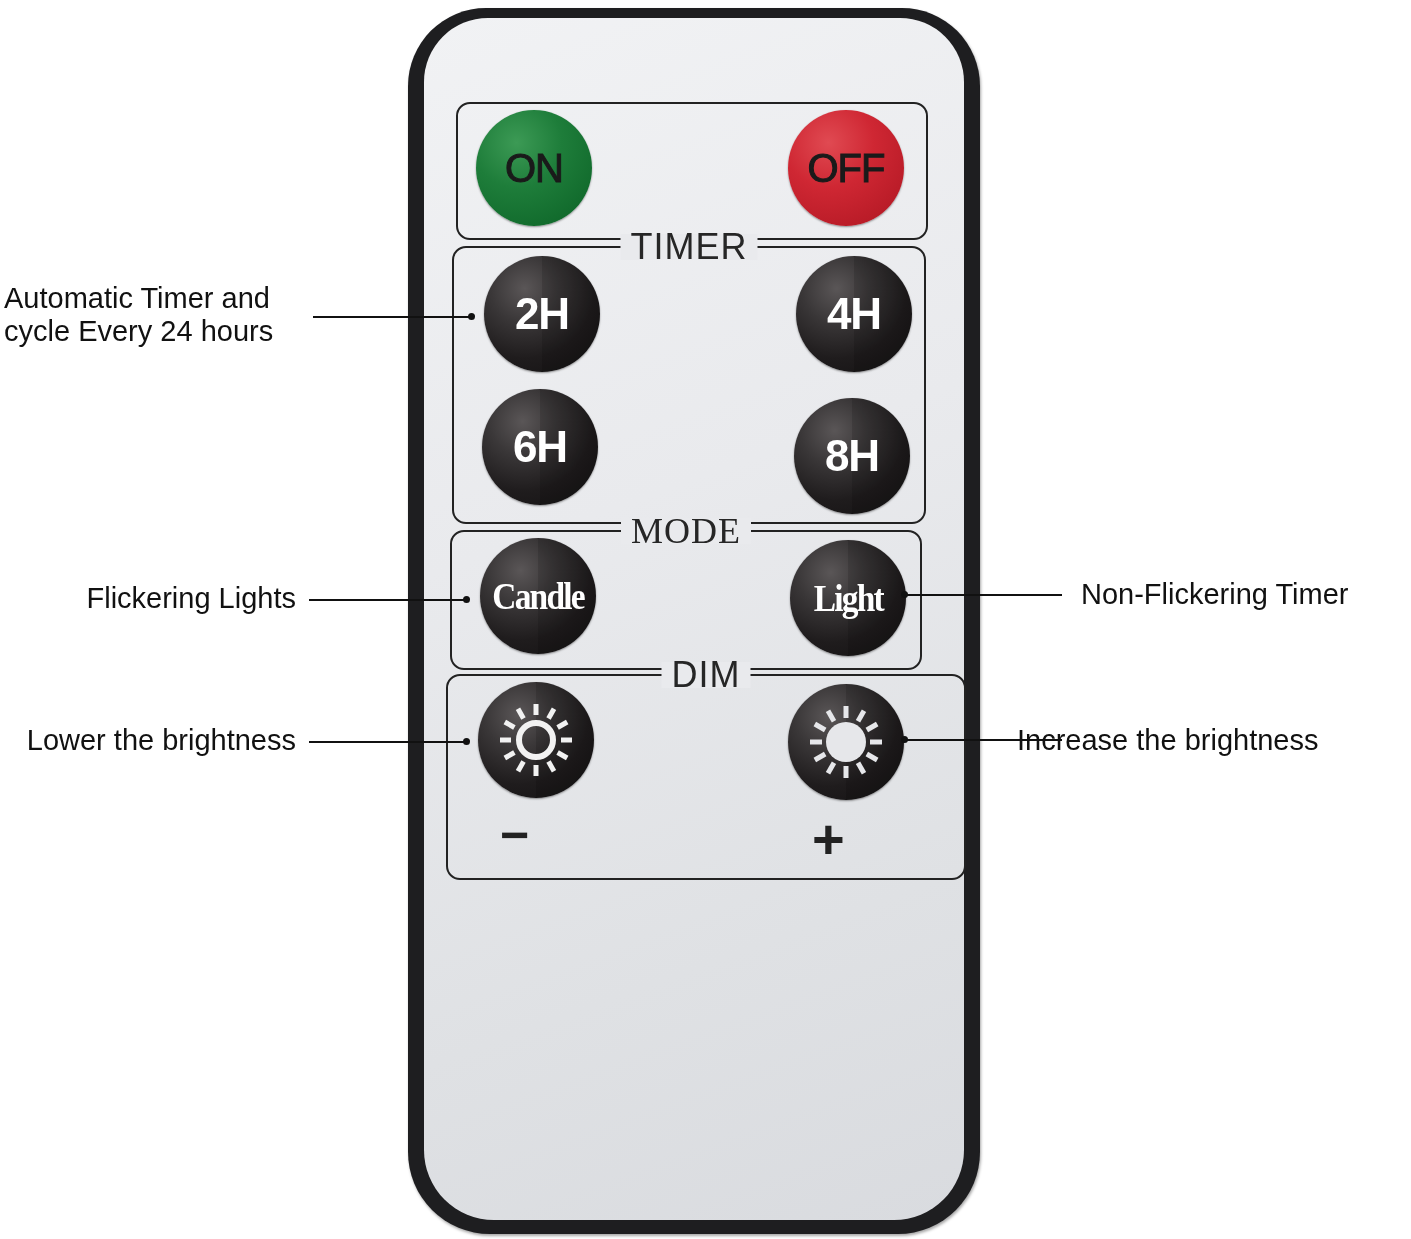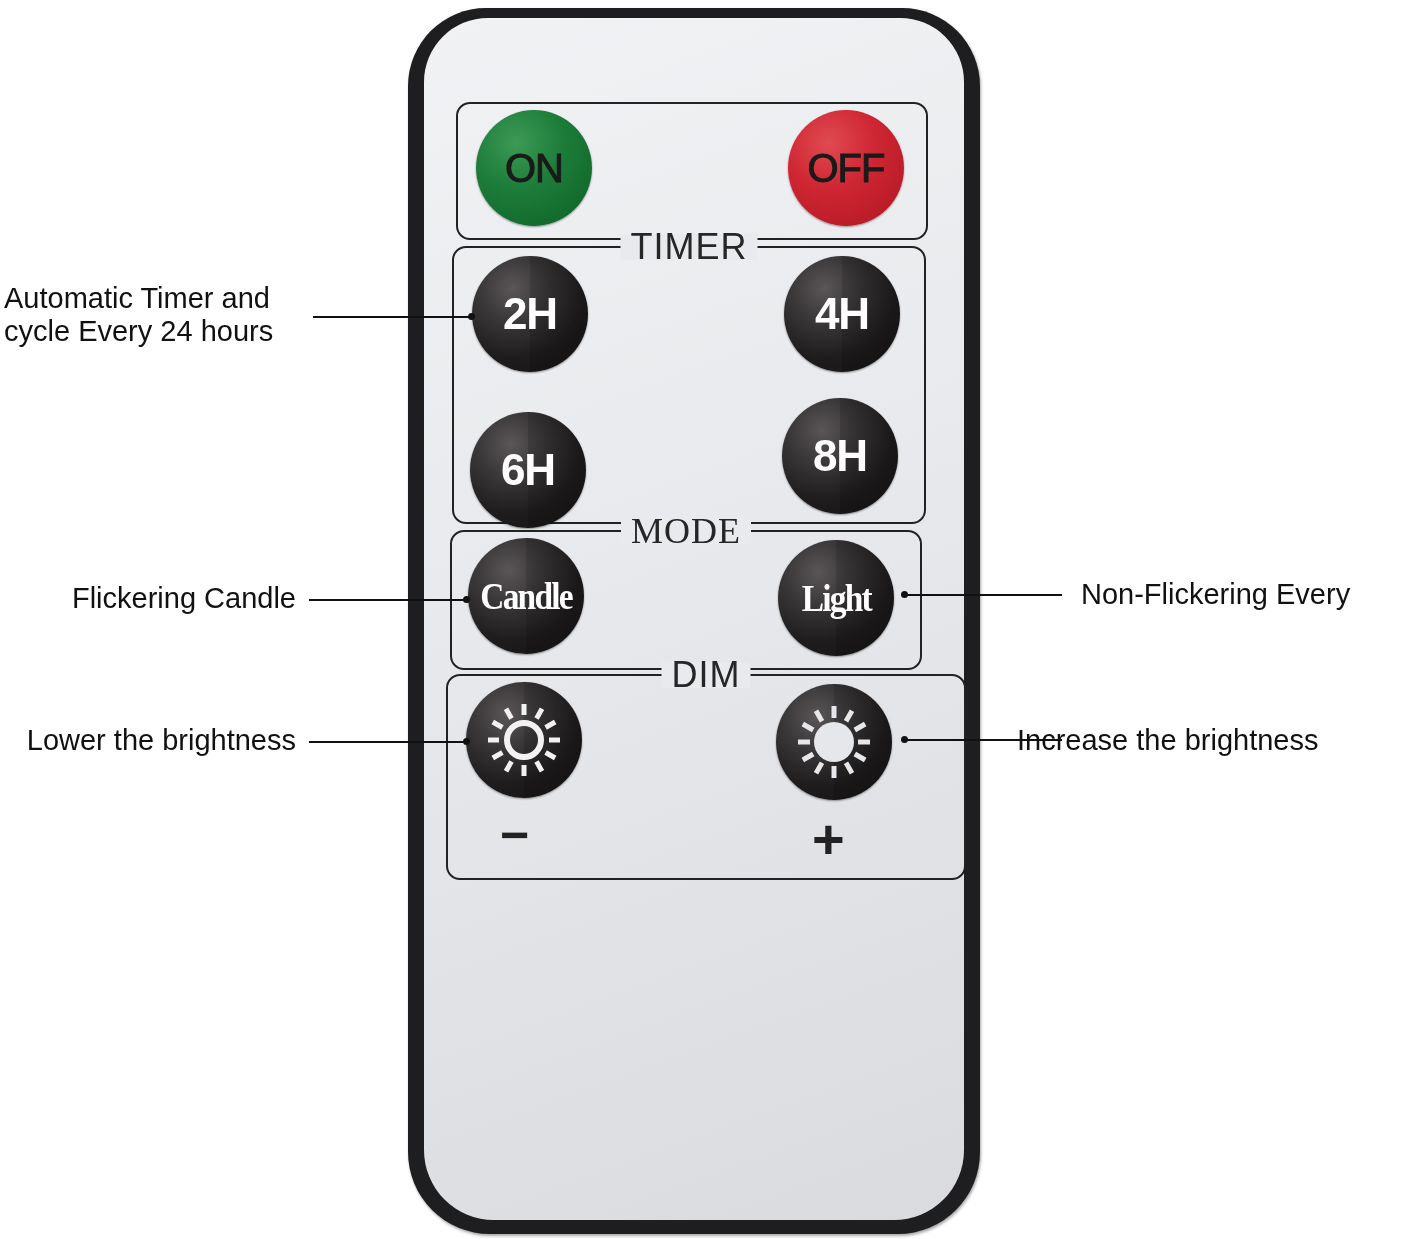--- a/index.html
+++ b/index.html
@@ -29,20 +29,21 @@
 
   .btn {
     position: absolute; width: 116px; height: 116px; border-radius: 50%;
     display: flex; align-items: center; justify-content: center;
     font-weight: bold; cursor: pointer;
     box-shadow: 0 1px 2px rgba(0,0,0,0.4);
   }
   .btn-dark {
     background: radial-gradient(circle at 35% 28%, #5a5657 0%, #3a3738 30%, #1f1c1d 62%, #121011 100%);
     color: #ffffff;
+    margin-left: 12px;
   }
   .btn-dark::after {
     content: ""; position: absolute; left: 50%; top: 0; right: 0; bottom: 0;
     border-radius: 0 58px 58px 0; background: rgba(0,0,0,0.12);
   }
   .btn-on {
     background: radial-gradient(circle at 35% 28%, #3c9a55 0%, #1e7d3a 40%, #116a2c 80%, #0d5a25 100%);
     color: #1a1a1a;
   }
   .btn-off {
@@ -77,21 +78,21 @@
     </div>
 
     <div class="panel" style="left:28px; top:228px; width:470px; height:274px;">
       <span class="panel-title panel-title-bg">TIMER</span>
       <div class="btn btn-dark" style="left:18px; top:8px;">
         <span class="btn-label lbl-h">2H</span>
       </div>
       <div class="btn btn-dark" style="left:330px; top:8px;">
         <span class="btn-label lbl-h">4H</span>
       </div>
-      <div class="btn btn-dark" style="left:16px; top:164px;">
+      <div class="btn btn-dark" style="left:16px; top:141px;">
         <span class="btn-label lbl-h">6H</span>
       </div>
       <div class="btn btn-dark" style="left:328px; top:150px;">
         <span class="btn-label lbl-h">8H</span>
       </div>
     </div>
 
     <div class="panel" style="left:26px; top:512px; width:468px; height:136px;font-family:Liberation Serif, serif;">
       <span class="panel-title panel-title-bg">MODE</span>
       <div class="btn btn-dark" style="left:16px; top:6px;">
@@ -149,27 +150,27 @@
   </div>
 </div>
 
 <div class="callout" style="left:4px; top:282px; text-align:left;">
   <div>Automatic Timer and</div>
   <div>cycle Every 24 hours</div>
 </div>
 <div class="leader" style="left:313px; top:316px; width:158px;"></div>
 <div class="dot" style="left:468px; top:313px;"></div>
 
-<div class="callout" style="right:1115px; top:582px;">Flickering Candle</div>
+<div class="callout" style="right:1115px; top:582px;">Flickering Lights</div>
 <div class="leader" style="left:309px; top:599px; width:158px;"></div>
 <div class="dot" style="left:463px; top:596px;"></div>
 
 <div class="callout" style="right:1115px; top:724px;">Lower the brightness</div>
 <div class="leader" style="left:309px; top:741px; width:158px;"></div>
 <div class="dot" style="left:463px; top:738px;"></div>
 
 <div class="leader" style="left:904px; top:594px; width:158px;"></div>
 <div class="dot" style="left:901px; top:591px;"></div>
-<div class="callout" style="left:1081px; top:578px;">Non-Flickering Every</div>
+<div class="callout" style="left:1081px; top:578px;">Non-Flickering Timer</div>
 
 <div class="leader" style="left:904px; top:739px; width:158px;"></div>
 <div class="dot" style="left:901px; top:736px;"></div>
 <div class="callout" style="left:1017px; top:724px;">Increase the brightness</div>
 
 </body></html>

